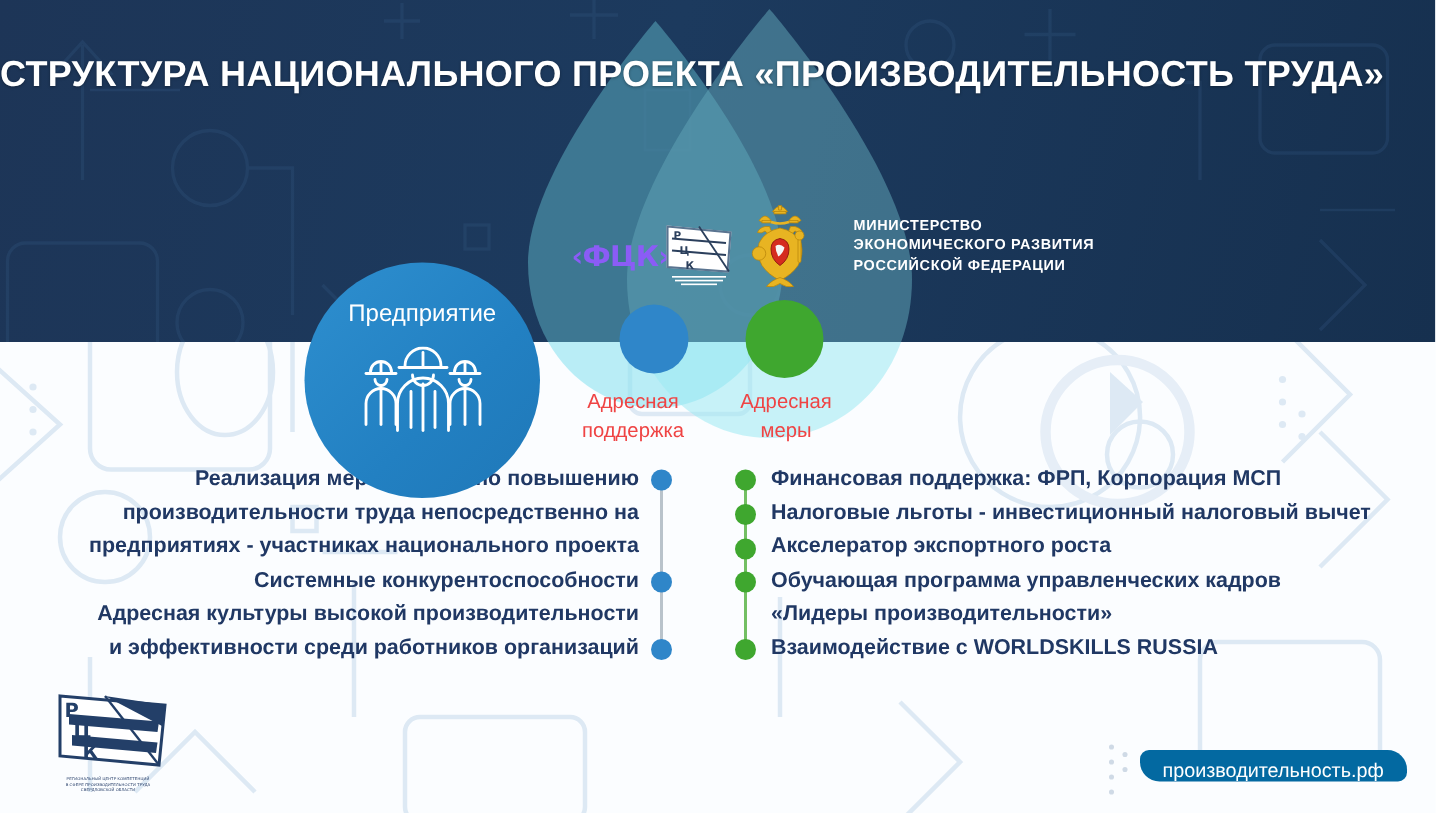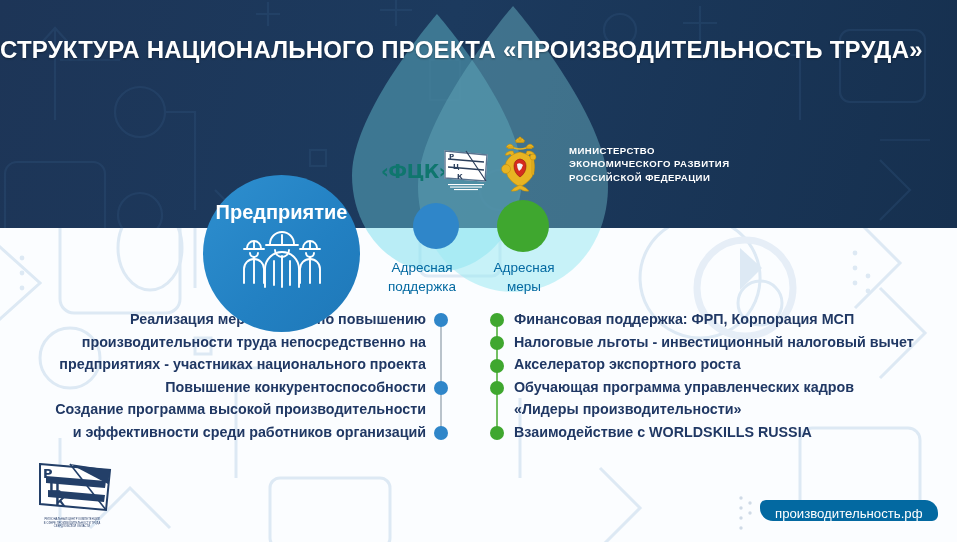--- a/index.html
+++ b/index.html
@@ -31,44 +31,44 @@
   .petals{position:absolute;left:0;top:0;width:957px;height:542px;z-index:2;pointer-events:none;}
 
   
   .enterprise-circle{
     position:absolute;left:203px;top:175px;width:157px;height:157px;border-radius:50%;
     background:linear-gradient(135deg,#2e8fcf 0%,#2280c2 60%,#1f78b8 100%);
     z-index:6;
   }
   .enterprise-label{
     position:absolute;left:0;top:26px;width:157px;text-align:center;
-    color:#ffffff;font-size:20px;font-weight:bold;
+    color:#ffffff;font-size:16px;font-weight:normal;
   }
   .enterprise-icon{position:absolute;left:33px;top:56px;width:92px;height:58px;}
 
   
   .node-blue{
     position:absolute;left:413px;top:203px;width:46px;height:46px;border-radius:50%;
     background:#2f86c9;z-index:6;
   }
   .node-green{
     position:absolute;left:497px;top:200px;width:52px;height:52px;border-radius:50%;
     background:#3fa72f;z-index:6;
   }
   .node-label{
-    position:absolute;z-index:6;text-align:center;color:#0369a1;
+    position:absolute;z-index:6;text-align:center;color:#ef4444;
     font-size:13.5px;line-height:19px;
   }
   .node-label.addr{left:368px;top:258px;width:108px;}
   .node-label.sys{left:470px;top:258px;width:108px;}
 
   
   .fck-logo{position:absolute;left:381px;top:160px;z-index:7;}
   .fck-word{
-    color:#0f766e;font-size:19px;font-weight:bold;letter-spacing:-.5px;
+    color:#8b5cf6;font-size:19px;font-weight:bold;letter-spacing:-.5px;
     font-family:"DejaVu Sans",sans-serif;
   }
   .fck-mark{position:absolute;left:61px;top:-13px;width:50px;height:46px;}
 
   .ministry{position:absolute;left:494px;top:135px;z-index:7;display:flex;align-items:center;gap:23px;}
   .ministry-emblem{width:52px;height:58px;}
   .ministry-text{color:#ffffff;font-size:9.6px;font-weight:bold;line-height:13.5px;letter-spacing:.45px;}
 
   
   .col-left{position:absolute;left:26px;top:308px;width:400px;z-index:5;text-align:right;}
@@ -299,22 +299,22 @@
   </div>
 
   <div class="rail-left"></div>
   <div class="dot-blue" style="top:313px"></div>
   <div class="dot-blue" style="top:381px"></div>
   <div class="dot-blue" style="top:426px"></div>
   <div class="col-left">
     <div class="line">Реализация мероприятий по повышению</div>
     <div class="line">производительности труда непосредственно на</div>
     <div class="line">предприятиях - участниках национального проекта</div>
-    <div class="line">Повышение конкурентоспособности</div>
-    <div class="line">Создание программа высокой производительности</div>
+    <div class="line">Системные конкурентоспособности</div>
+    <div class="line">Адресная культуры высокой производительности</div>
     <div class="line">и эффективности среди работников организаций</div>
   </div>
 
   <div class="rail-right"></div>
   <div class="dot-green" style="top:313px"></div>
   <div class="dot-green" style="top:336px"></div>
   <div class="dot-green" style="top:359px"></div>
   <div class="dot-green" style="top:381px"></div>
   <div class="dot-green" style="top:426px"></div>
   <div class="col-right">

